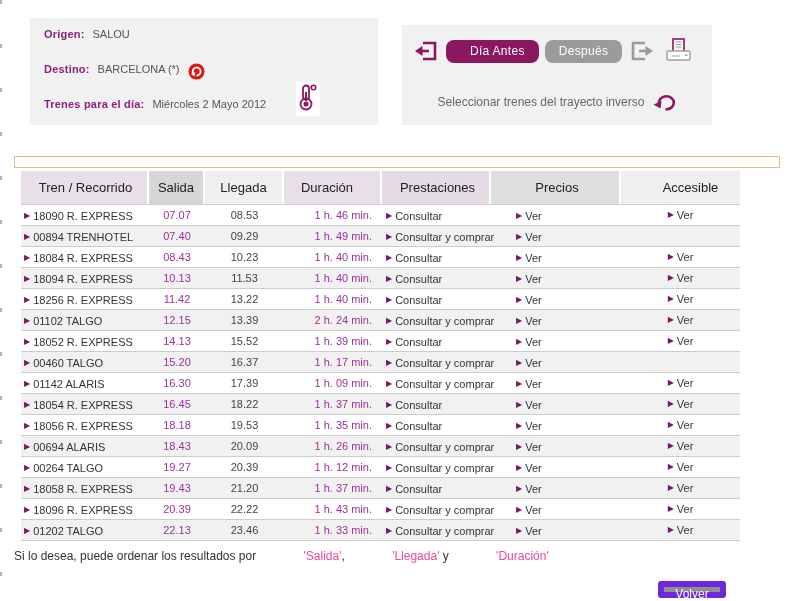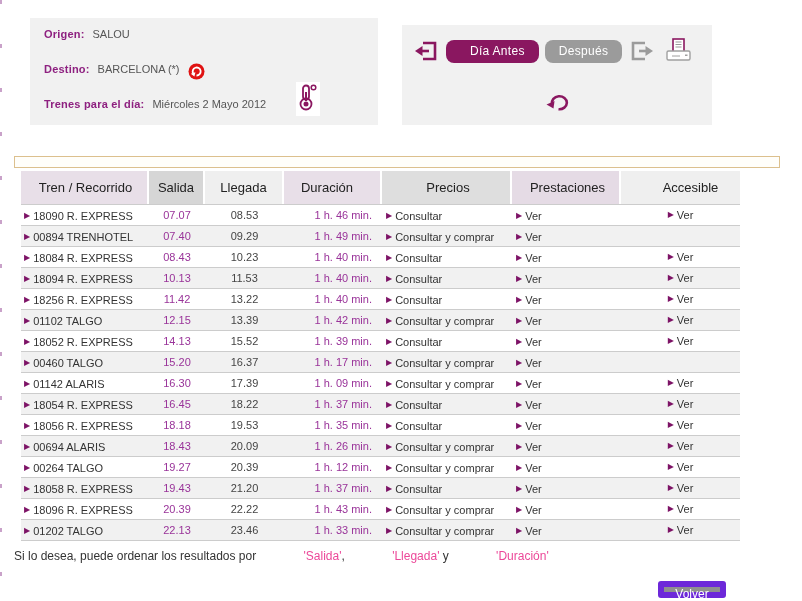--- a/index.html
+++ b/index.html
@@ -146,39 +146,40 @@
         <line x1="13.5" y1="5" x2="19.5" y2="5" stroke="#999" stroke-width="1"></line>
         <line x1="13.5" y1="7.5" x2="19.5" y2="7.5" stroke="#999" stroke-width="1"></line>
         <line x1="13.5" y1="10" x2="19.5" y2="10" stroke="#999" stroke-width="1"></line>
         <rect x="5" y="14" width="23" height="9" rx="1.5" fill="#fff" stroke="#a0a0a0" stroke-width="1.4"></rect>
         <line x1="10" y1="19" x2="18" y2="19" stroke="#a0a0a0" stroke-width="1"></line>
         <rect x="23" y="17.5" width="2.5" height="1.5" fill="#a0a0a0"></rect>
       </svg>
     </span>
   </div>
   <div class="nav-row2">
+    <span>Seleccionar trenes del trayecto inverso</span>
     <span style="display:inline-flex;">
       <svg width="24" height="22" viewBox="0 0 24 22">
         <path d="M7 13 A 7.5 6.5 0 1 1 13.5 18.2" fill="none" stroke="#8a1760" stroke-width="2.6"></path>
         <polygon points="1.5,13.5 9.5,10 8.5,17.5" fill="#8a1760"></polygon>
       </svg>
     </span>
   </div>
 </div>
 
 <div class="tan-box"></div>
 
 <div id="timetable">
   <div class="th">
     <div class="td c-train h-train">Tren / Recorrido</div>
     <div class="td c-sal h-sal">Salida</div>
     <div class="td c-lle h-lle">Llegada</div>
     <div class="td c-dur h-dur">Duración</div>
+    <div class="td c-pres h-pres">Prestaciones</div>
     <div class="td c-pre h-pre">Precios</div>
-    <div class="td c-pres h-pres">Prestaciones</div>
     <div class="td c-acc h-acc">Accesible</div>
   </div>
   <div class="tbody">
       <div class="tr">
     <div class="td c-train">
       <a class="lnk">
             <span class="tri">▶</span>
             <span class="f-train">18090 R. EXPRESS</span>
           </a>
     </div>
@@ -319,21 +320,21 @@
   </div>
       <div class="tr alt">
     <div class="td c-train">
       <a class="lnk">
             <span class="tri">▶</span>
             <span class="f-train">01102 TALGO</span>
           </a>
     </div>
     <div class="td c-sal t-dep f-sal">12.15</div>
     <div class="td c-lle t-arr f-lle">13.39</div>
-    <div class="td c-dur t-dur f-dur">1 h. 42 min.</div>
+    <div class="td c-dur t-dur f-dur">2 h. 24 min.</div>
     <div class="td c-pre">
       <a class="lnk">
             <span class="tri">▶</span>
             <span class="f-pre">Consultar y comprar</span>
           </a>
     </div>
     <div class="td c-pres">
       <a class="lnk">
             <span class="tri">▶</span>
             <span class="f-pres">Ver</span>

